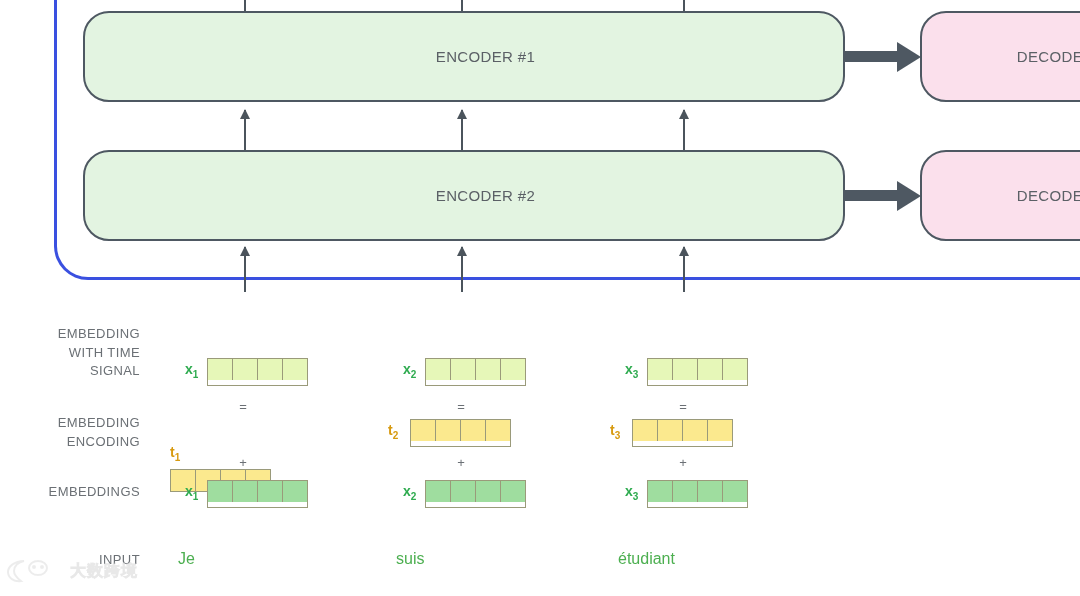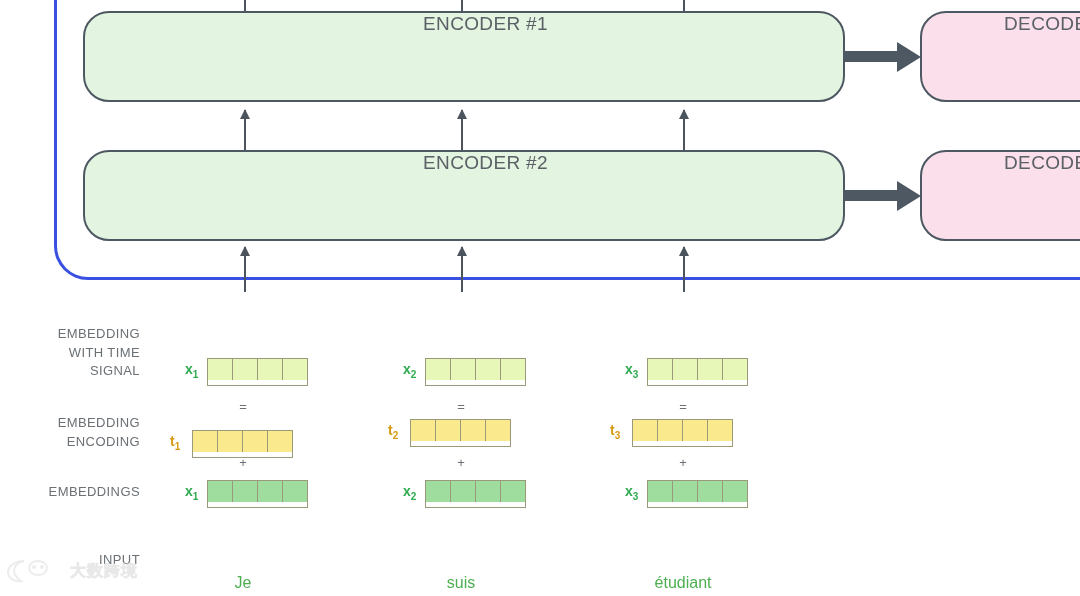--- a/index.html
+++ b/index.html
@@ -31,23 +31,23 @@
     box-sizing: border-box;
   }
 
   
   .block {
     position: absolute;
     box-sizing: border-box;
     border: 2.5px solid #4e5862;
     border-radius: 26px;
     display: flex;
-    align-items: flex-start;
+    align-items: center;
     justify-content: center;
-    font-size: 19px;
+    font-size: 15px;
     letter-spacing: 0.35px;
     color: #5b6066;
     padding-left: 43px;
   }
   .encoder {
     background: #e3f4e1;
     left: 83px;
     width: 762px;
     height: 91px;
   }
@@ -161,24 +161,22 @@
     position: absolute;
     width: 100px;
     text-align: center;
     font-size: 13px;
     color: #6b7075;
   }
 
   .word {
     position: absolute;
     width: 130px;
-    text-align: center;
     font-size: 16px;
     color: #4caf50;
-    margin-top: 24px;
   }
 
   
   .watermark {
     position: absolute;
     left: 6px;
     top: 558px;
     display: flex;
     align-items: center;
     gap: 8px;
@@ -272,21 +270,21 @@
   <div class="op" style="left:411px; top:399px;">=</div>
   <div class="op" style="left:633px; top:399px;">=</div>
 
   <div class="label-wrap" style="top:414px;">
     <div class="row-label">
       <div>EMBEDDING</div>
       <div>ENCODING</div>
     </div>
   </div>
 
-  <div class="vec" style="left:170px; top:430px;">
+  <div class="vec" style="left:170px; top:441px;flex-direction:column;">
     <span class="tag tag-orange"><span>t</span><sub>1</sub></span>
     <span class="cells c-yellow">
         <i></i>
         <i></i>
         <i></i>
         <i></i>
       </span>
   </div>
   <div class="vec" style="left:388px; top:419px;">
     <span class="tag tag-orange"><span>t</span><sub>2</sub></span>

